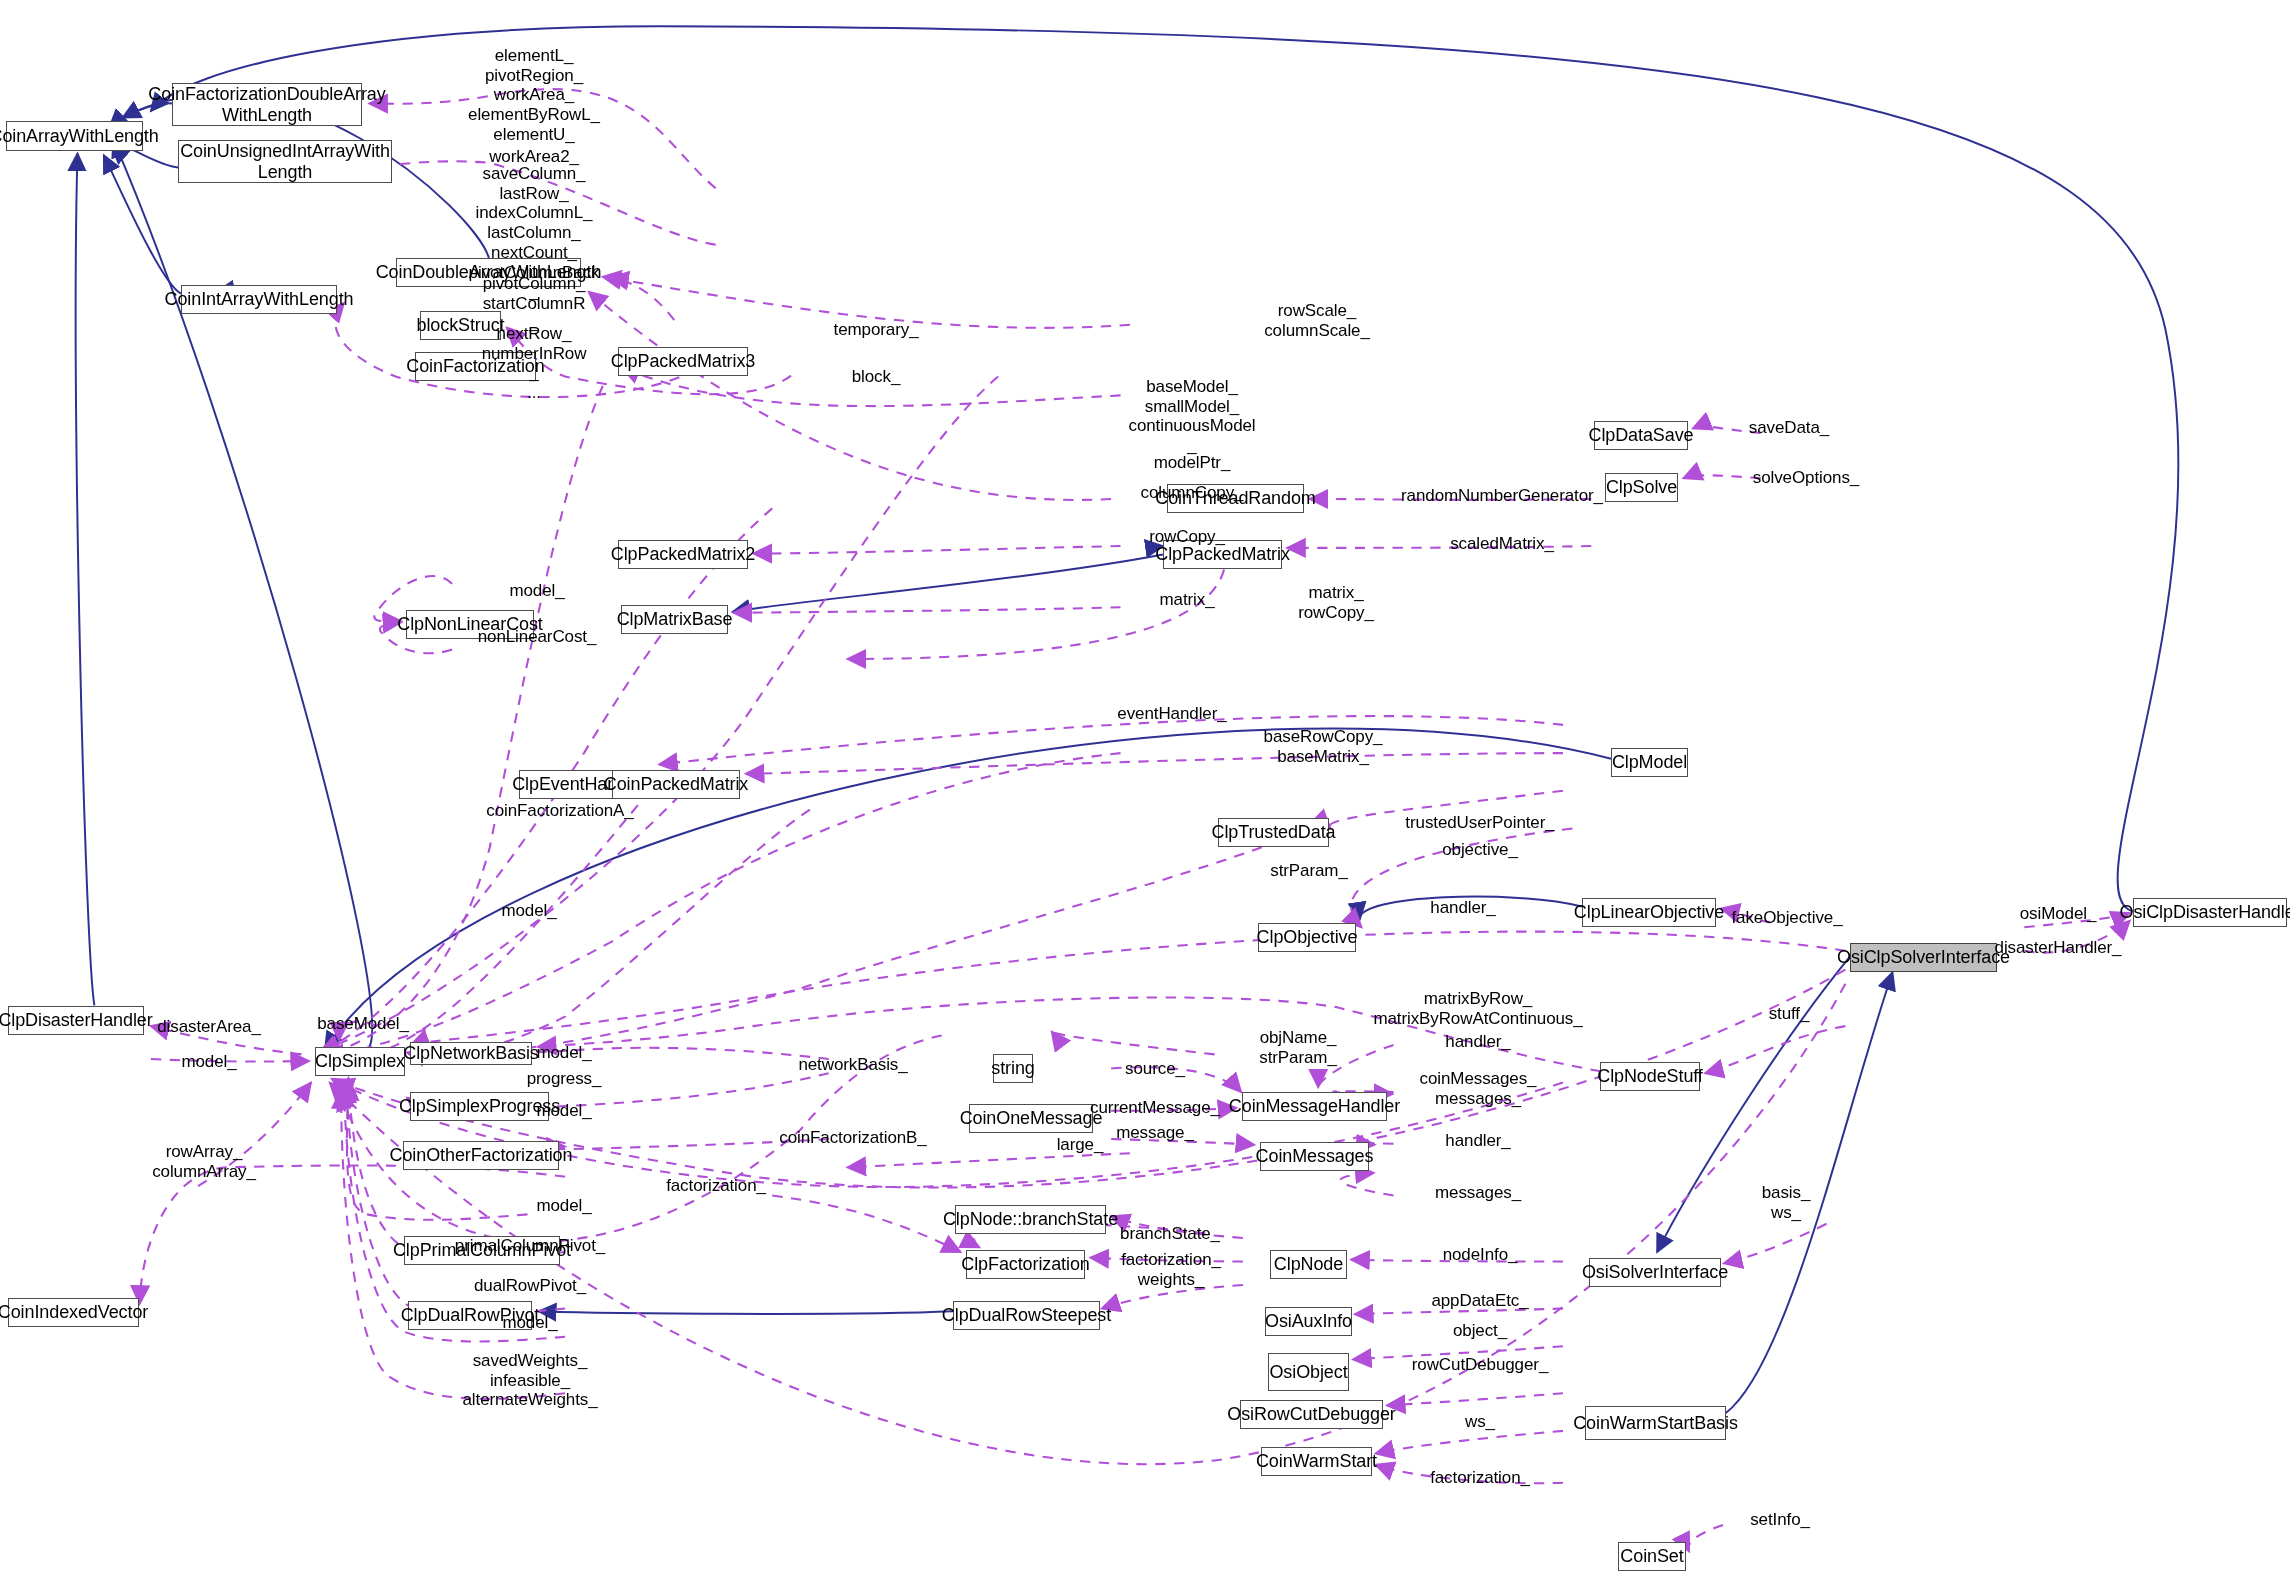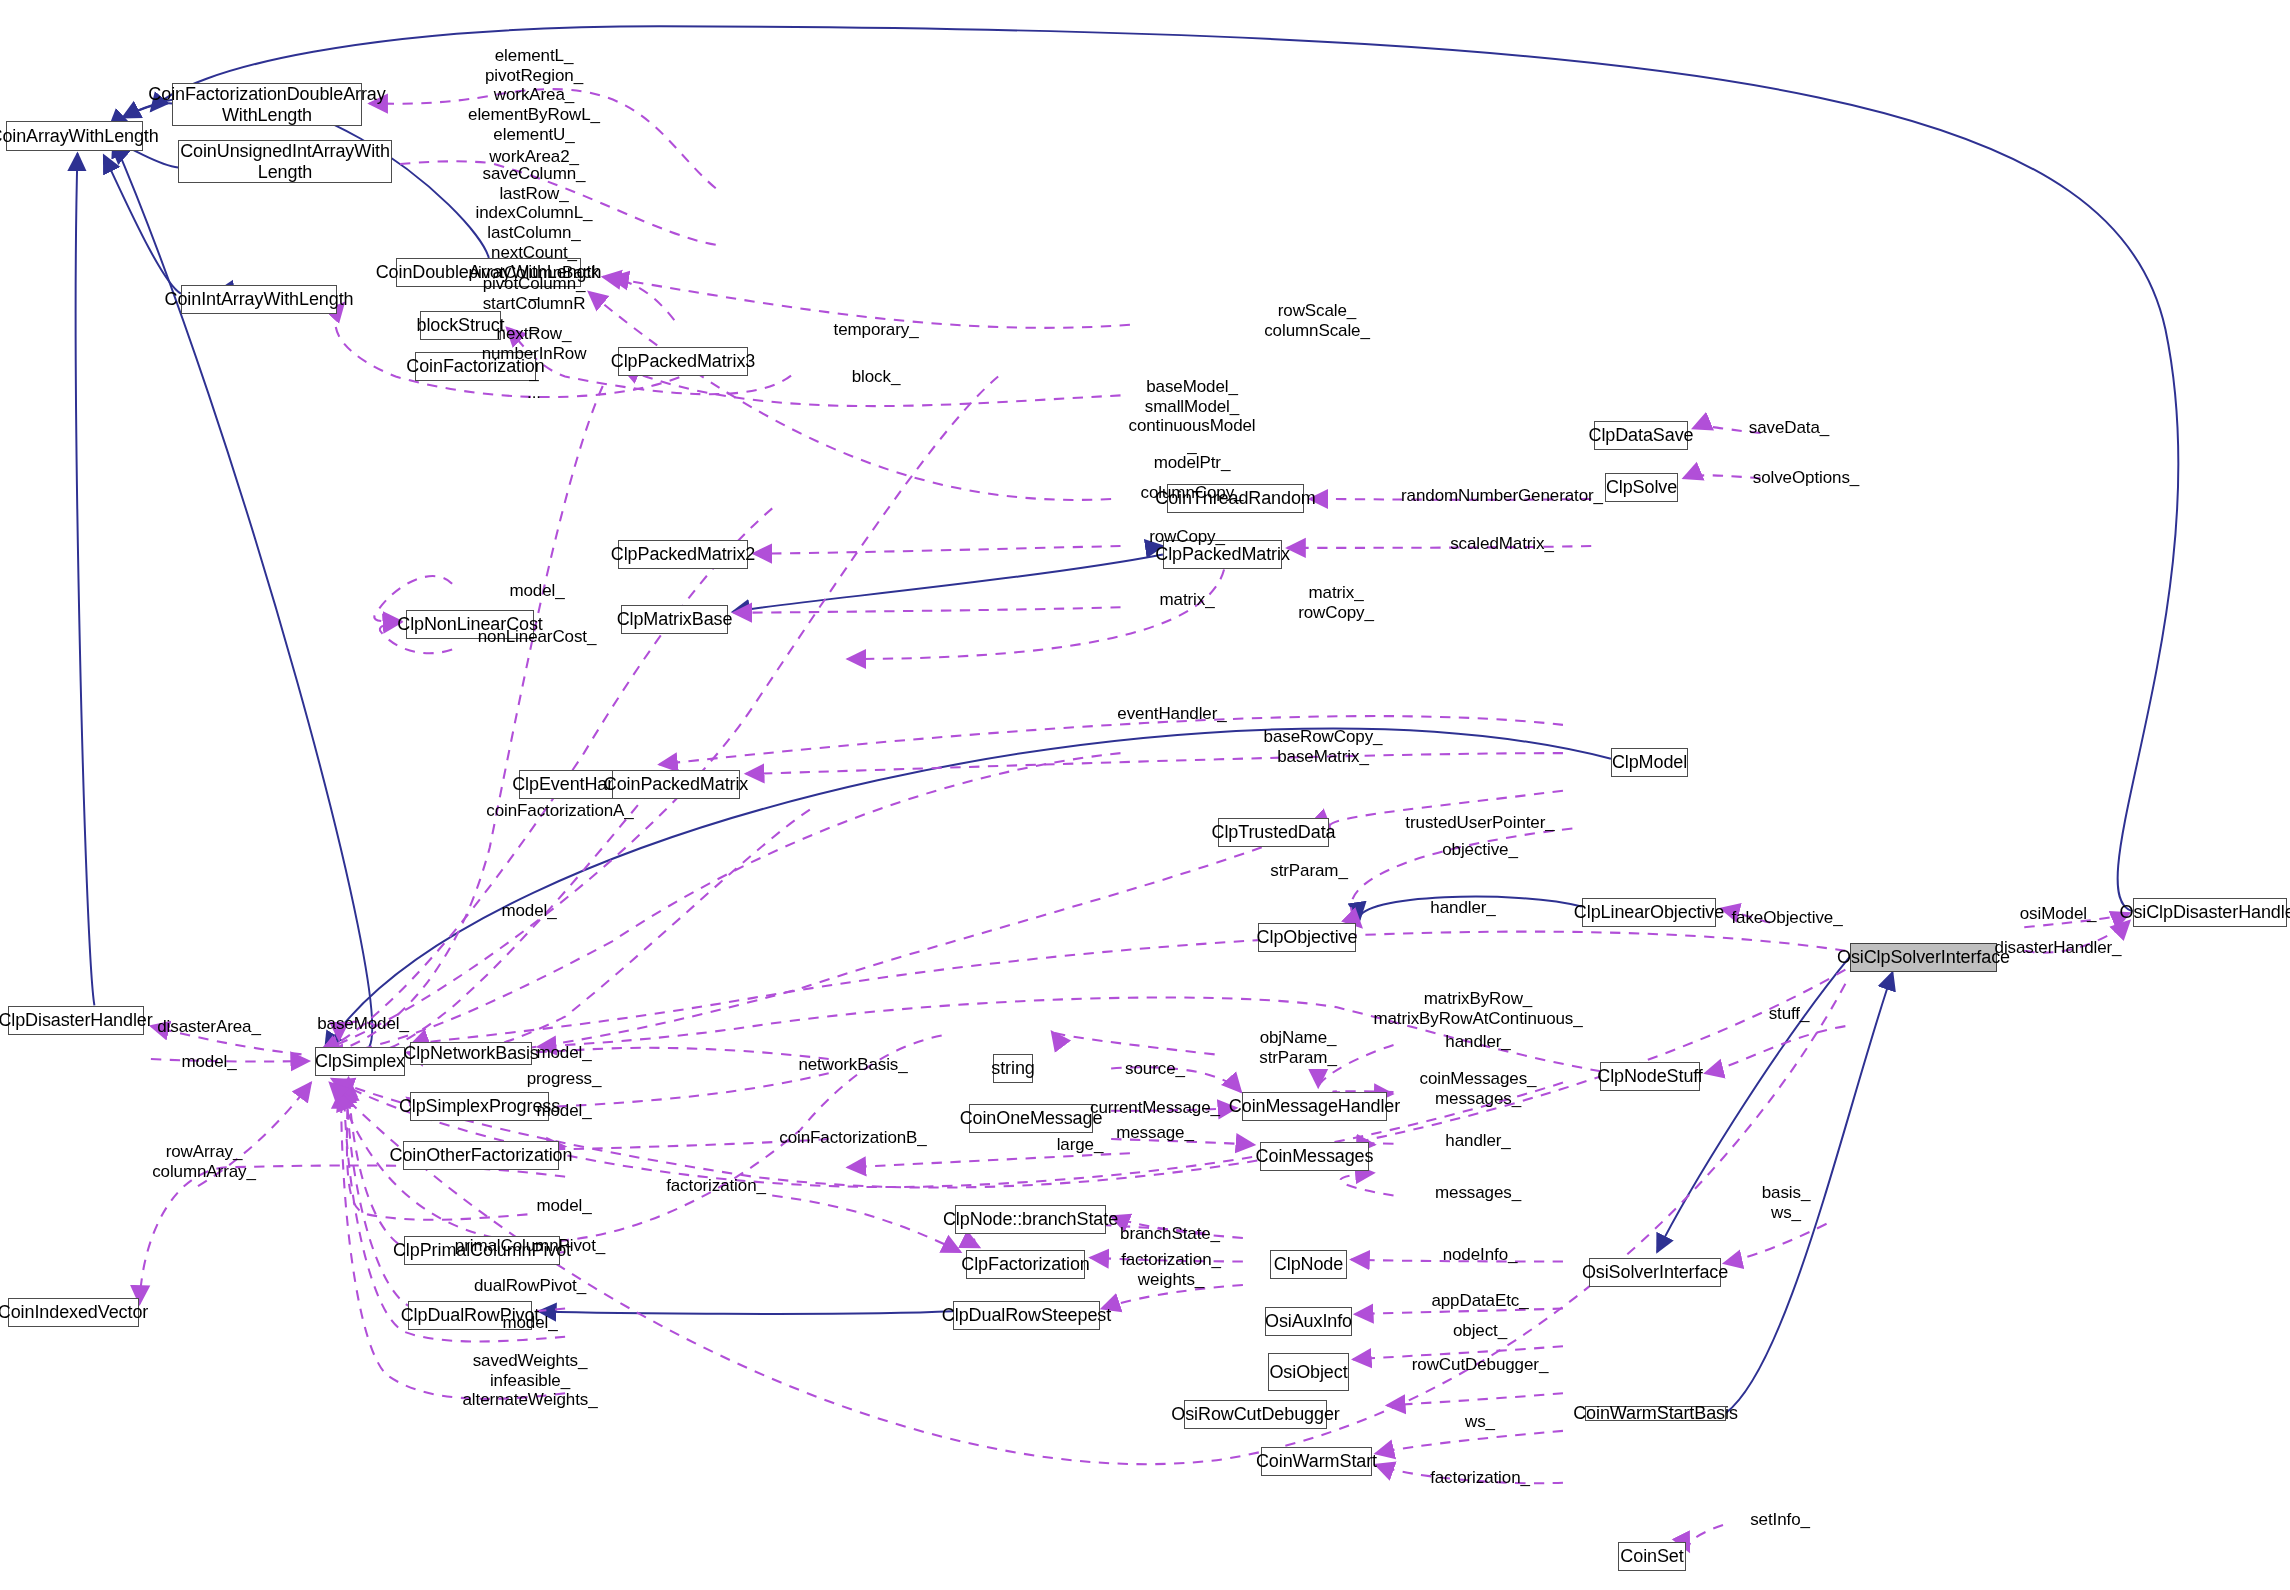--- a/index.html
+++ b/index.html
@@ -202,22 +202,22 @@
       <div class="node" style="left: 7.5px; top: 1298px; width: 131px; height: 29px;">CoinIndexedVector</div>
       <div class="node" style="left: 955px; top: 1205px; width: 151px; height: 29px;">ClpNode::branchState</div>
       <div class="node" style="left: 404px; top: 1236px; width: 156px; height: 29px;">ClpPrimalColumnPivot</div>
       <div class="node" style="left: 966px; top: 1250px; width: 119px; height: 29px;">ClpFactorization</div>
       <div class="node" style="left: 1270px; top: 1250px; width: 77px; height: 29px;">ClpNode</div>
       <div class="node" style="left: 1589px; top: 1258px; width: 132px; height: 29px;">OsiSolverInterface</div>
       <div class="node" style="left: 408px; top: 1301px; width: 124px; height: 29px;">ClpDualRowPivot</div>
       <div class="node" style="left: 953px; top: 1301px; width: 147px; height: 29px;">ClpDualRowSteepest</div>
       <div class="node" style="left: 1265px; top: 1307px; width: 87px; height: 29px;">OsiAuxInfo</div>
       <div class="node" style="left: 1268px; top: 1353px; width: 81px; height: 38px;">OsiObject</div>
-      <div class="node" style="left: 1184px; top: 1400px; width: 143px; height: 29px;">OsiRowCutDebugger</div>
-      <div class="node" style="left: 1585px; top: 1406px; width: 141px; height: 15px; text-align: right;">CoinWarmStartBasis</div>
+      <div class="node" style="left: 1240px; top: 1400px; width: 143px; height: 29px;">OsiRowCutDebugger</div>
+      <div class="node" style="left: 1585px; top: 1406px; width: 141px; height: 34px; text-align: right;">CoinWarmStartBasis</div>
       <div class="node" style="left: 1261px; top: 1447px; width: 111px; height: 29px;">CoinWarmStart</div>
       <div class="node" style="left: 1618px; top: 1542px; width: 68px; height: 29px;">CoinSet</div>
     </div>
   <div id="labels">
       <div class="elabel" style="left: 534px; top: 95px;">elementL_
 pivotRegion_
 workArea_
 elementByRowL_
 elementU_</div>
       <div class="elabel" style="left: 534px; top: 157px;">workArea2_</div>

